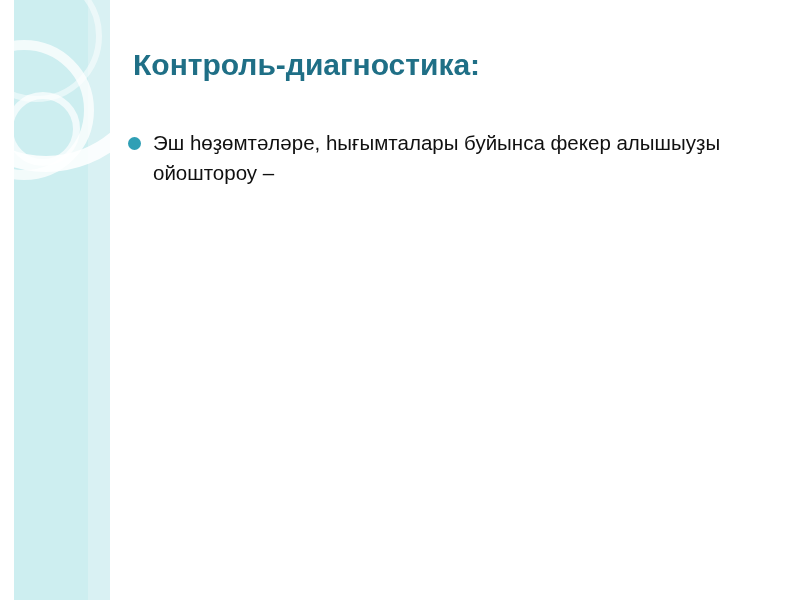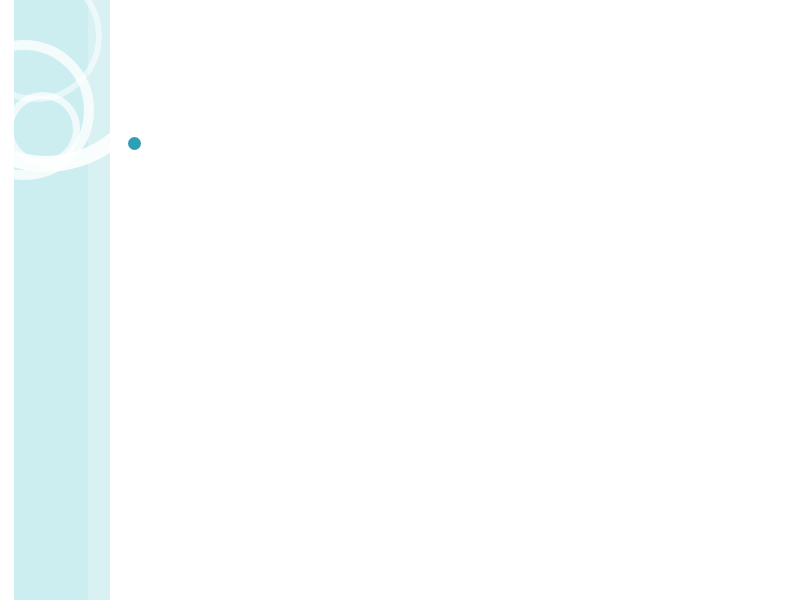--- a/index.html
+++ b/index.html
@@ -151,24 +151,26 @@
     <div class="band-white-strip"></div>
     <div class="band-inner-edge"></div>
     <div class="ring ring-1"></div>
     <div class="ring ring-4"></div>
     <div class="ring ring-2"></div>
     <div class="ring ring-3"></div>
   </div>
 
   <div class="content">
 
+    <div class="slide-title">Контроль-диагностика:</div>
 
     <div class="body-block">
       <div class="bullet-row">
         <div class="bullet-dot"></div>
         <div class="bullet-text">
+          <p class="para">Эш һөҙөмтәләре, һығымталары буйынса фекер алышыуҙы ойоштороу –</p>
           <div class="para-spacer"></div>
         </div>
       </div>
     </div>
 
   </div>
 </div>
 
 </body></html>

